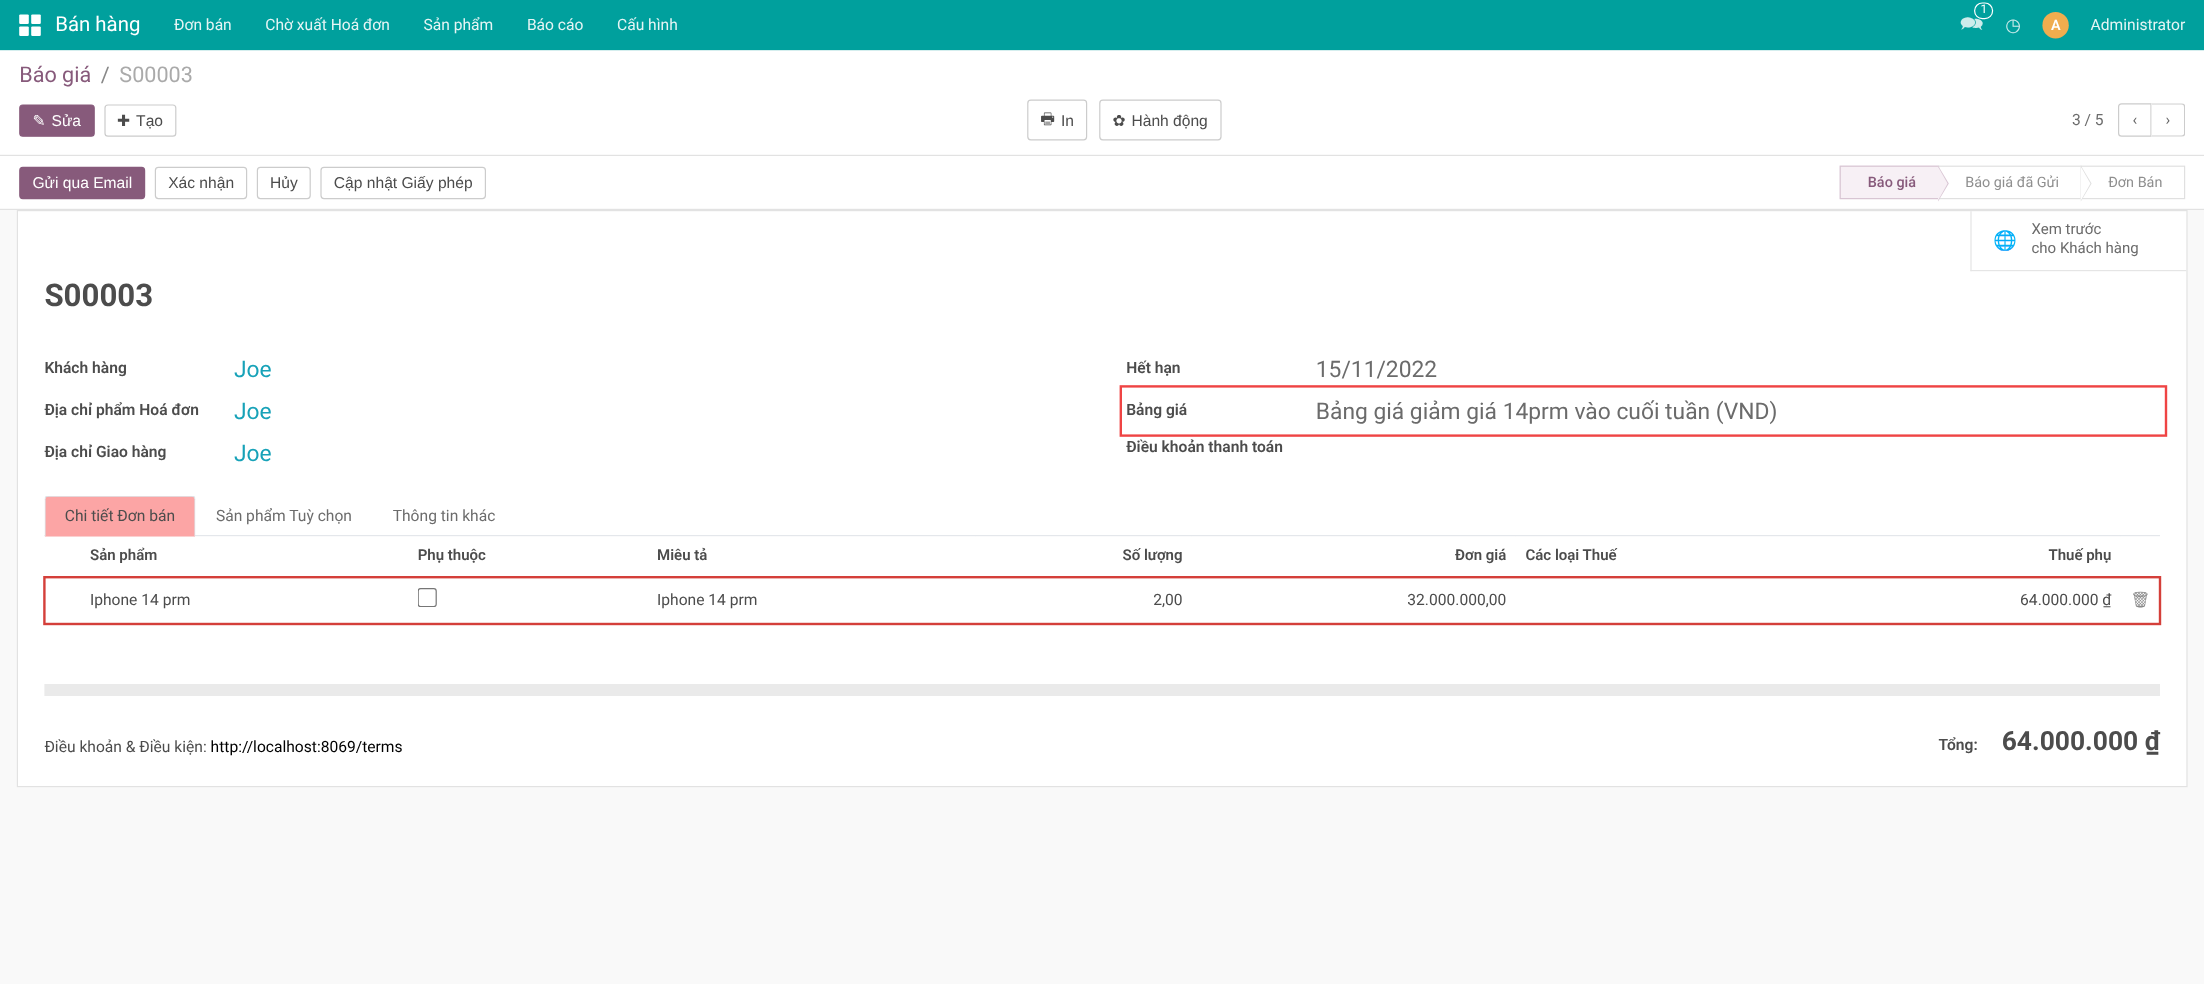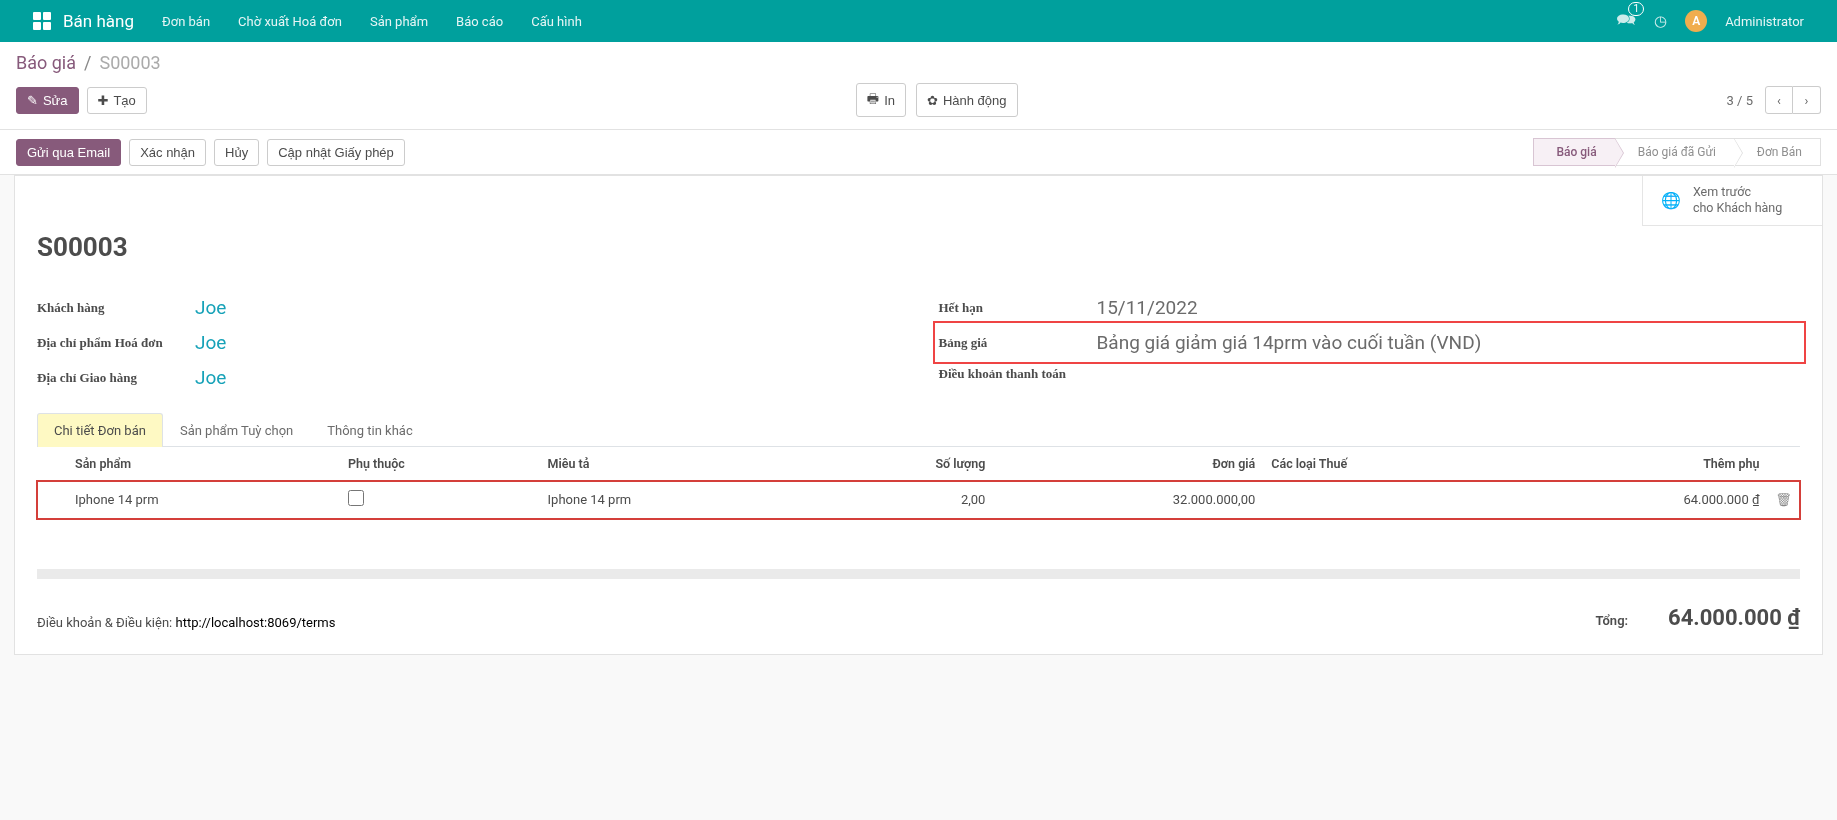--- a/index.html
+++ b/index.html
@@ -1,19 +1,19 @@
 <!DOCTYPE html>
 <html><head>
 <meta charset="utf-8">
 <style>
 * { box-sizing: border-box; margin: 0; padding: 0; }
 body { font-family: -apple-system, BlinkMacSystemFont, "Segoe UI", Roboto, "Helvetica Neue", Arial, sans-serif; font-size: 13px; color: #4c4c4c; background: #f9f9f9; }
 
 
-.topnav { background: #00a09d; height: 42px; display: flex; align-items: center; padding: 0 33px; color: #fff; }
+.topnav { background: #00a09d; height: 42px; display: flex; align-items: center; padding: 0 16px; color: #fff; }
 .topnav .apps-icon { width: 18px; height: 18px; display: grid; grid-template-columns: 1fr 1fr; grid-template-rows: 1fr 1fr; gap: 2px; margin-right: 12px; }
 .topnav .apps-icon span { background: #fff; border-radius: 1px; }
 .topnav .brand { font-size: 17px; font-weight: 400; margin-right: 28px; }
 .topnav .menu { display: flex; gap: 28px; flex: 1; }
 .topnav .menu a { color: #e6f5f5; text-decoration: none; font-size: 13px; }
 .topnav .right { display: flex; align-items: center; gap: 18px; }
 .topnav .chat { position: relative; font-size: 16px; color: #cdeceb; }
 .topnav .chat .badge { position: absolute; top: -6px; right: -8px; background: #00a09d; border: 1px solid #fff; color: #fff; font-size: 10px; border-radius: 8px; padding: 0 4px; line-height: 12px; }
 .topnav .clock { font-size: 15px; color: #cdeceb; }
 .topnav .avatar { width: 22px; height: 22px; border-radius: 50%; background: #f0ad4e; color: #fff; display: flex; align-items: center; justify-content: center; font-size: 12px; font-weight: 600; }
@@ -57,48 +57,48 @@
 .sheet-topright { position: absolute; right: 0; top: 0; border-left: 1px solid #e5e5e5; border-bottom: 1px solid #e5e5e5; padding: 8px 18px; display: flex; align-items: center; gap: 12px; min-width: 180px; }
 .sheet-topright .globe { color: #9e9e9e; font-size: 16px; }
 .sheet-topright .txt { font-size: 12.5px; color: #6b6b6b; line-height: 1.3; }
 
 .sheet-body { padding: 22px 22px 10px; }
 .record-title { font-size: 26px; color: #4c4c4c; margin: 34px 0 28px; }
 
 .fields { display: flex; gap: 40px; }
 .fieldcol { flex: 1; }
 .fieldrow { display: flex; padding: 6px 0; align-items: center; }
-.fieldrow .label { width: 158px; color: #4c4c4c; font-weight: 600; font-size: 13px; font-family: Liberation Serif, serif; }
+.fieldrow .label { width: 158px; color: #4c4c4c; font-weight: 600; font-size: 13px; }
 .fieldrow .value { color: #6b6b6b; font-size: 19px; }
 .fieldrow .value.link { color: #17a2b8; }
 .highlight-box { border: 2px solid #ef4444; padding: 2px 4px; margin: -4px -6px; }
 
 
 .tabs { display: flex; border-bottom: 1px solid #dee2e6; margin-top: 18px; }
 .tab { padding: 9px 16px; font-size: 13px; color: #6c6c6c; cursor: pointer; border: 1px solid transparent; border-bottom: none; margin-bottom: -1px; }
-.tab.active { border-color: #dee2e6; background: #fef9c3; color: #4c4c4c; border-radius: 3px 3px 0 0; }
+.tab.active { border-color: #dee2e6; background: #fca5a5; color: #4c4c4c; border-radius: 3px 3px 0 0; }
 
 
 .linetable { width: 100%; border-collapse: collapse; margin-top: 0; }
 .linetable thead th { background: #fff; border-bottom: 1px solid #dee2e6; padding: 9px 8px; font-weight: 600; font-size: 12.5px; text-align: left; color: #4c4c4c; }
 .linetable th.num, .linetable td.num { text-align: right; }
 .linetable tbody td { padding: 9px 8px; font-size: 13px; border-bottom: 1px solid #f0f0f0; color: #4c4c4c; }
 .linetable tbody tr.hl { outline: 2px solid #d43f3a; outline-offset: -1px; }
 .linetable .handle { width: 30px; color: #bbb; text-align: center; }
 .linetable .chk { width: 16px; height: 16px; }
 .linetable .delcol { width: 28px; text-align: center; color: #888; }
 .addlinks { padding: 8px 8px 8px 38px; display: flex; gap: 18px; }
 .addlinks a { color: #17a2b8; font-size: 13px; text-decoration: none; }
 .graybar { height: 10px; background: #eaeaea; margin-top: 50px; }
 
 
 .sheetfoot { display: flex; justify-content: space-between; align-items: flex-end; padding: 16px 22px 24px; }
 .terms { font-size: 13px; color: #4c4c4c; }
 .terms a { color: #000000; text-decoration: none; }
-.total-row { display: flex; align-items: baseline; gap: 40px; }
+.total-row { display: flex; align-items: baseline; gap: 20px; }
 .total-label { font-size: 13px; font-weight: 600; }
 .total-val { font-size: 22px; font-weight: 700; color: #4c4c4c; }
 </style>
 </head>
 <body>
 
 <div class="topnav">
   <div class="apps-icon">
       <span></span>
       <span></span>
@@ -228,21 +228,21 @@
       <table class="linetable">
         <thead>
           <tr>
             <th class="handle"></th>
             <th>Sản phẩm</th>
             <th>Phụ thuộc</th>
             <th>Miêu tả</th>
             <th class="num">Số lượng</th>
             <th class="num">Đơn giá</th>
             <th>Các loại Thuế</th>
-            <th class="num">Thêm phụ</th>
+            <th class="num">Thuế phụ</th>
             <th class="delcol"></th>
           </tr>
         </thead>
         <tbody>
           <tr class="hl">
             <td class="handle"></td>
             <td>Iphone 14 prm</td>
             <td><input type="checkbox" class="chk" style=""></td>
             <td>Iphone 14 prm</td>
             <td class="num">2,00</td>

